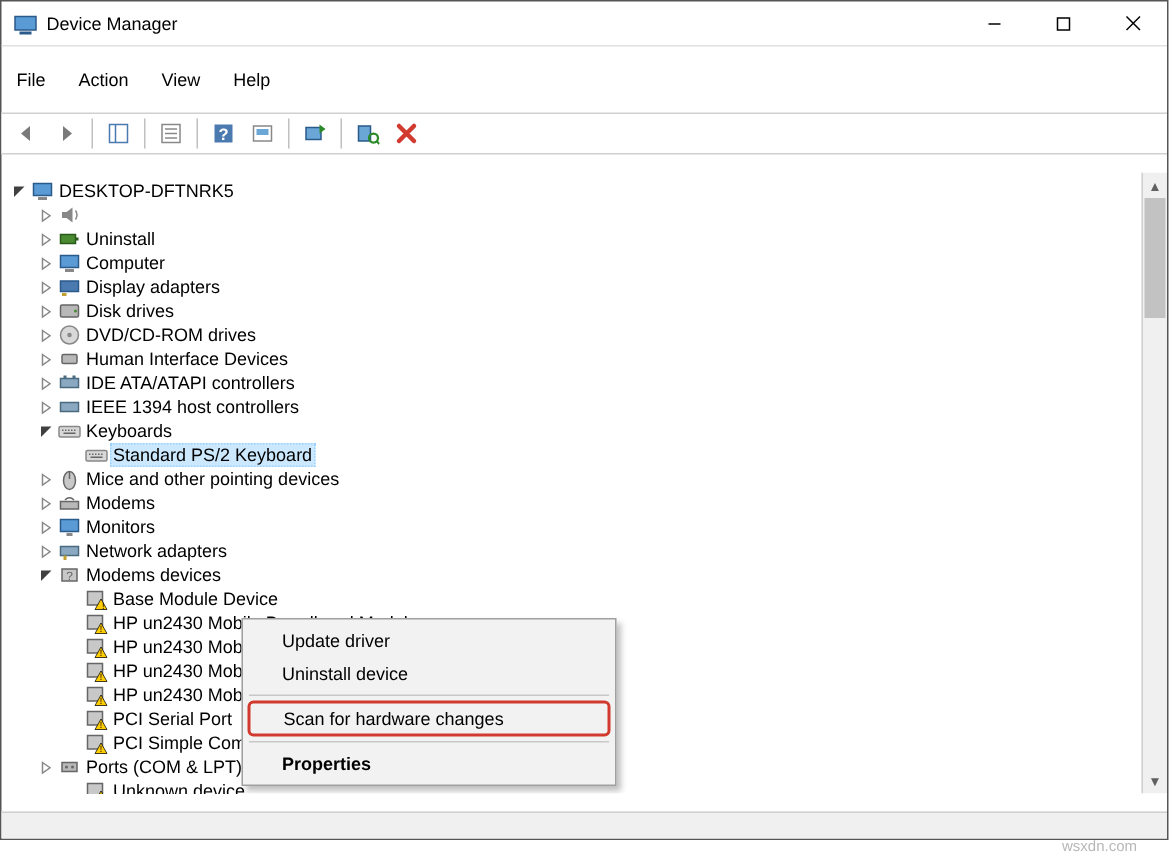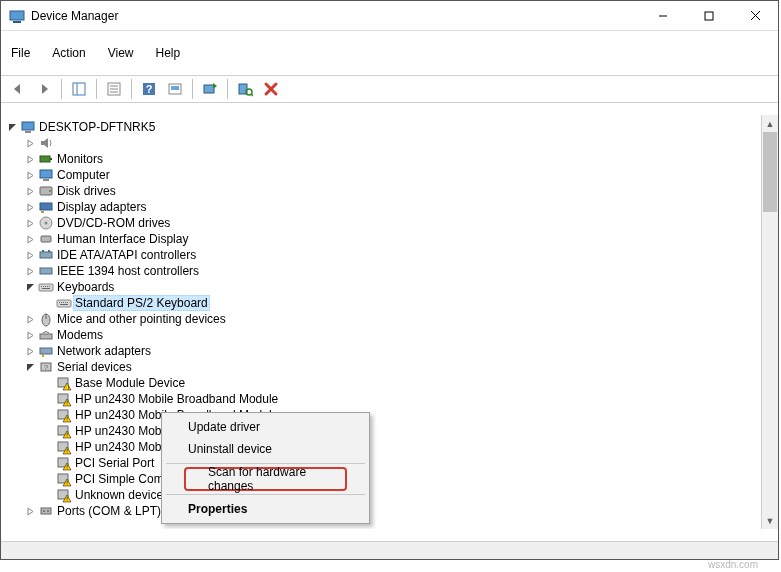--- a/index.html
+++ b/index.html
@@ -124,37 +124,37 @@
     background: #cce8ff;
     border: 1px dotted #99d1ff;
     padding: 0 1px;
     line-height:14px;
   }
   
   .ctxmenu {
     position: absolute;
     left: 160px;
     top: 297px;
-    width: 209px;
+    width: 250px;
     background: #f2f2f2;
     border: 1px solid #a0a0a0;
     box-shadow: 3px 3px 4px rgba(0,0,0,0.25);
     padding: 3px 2px;
     z-index: 50;
   }
   .ctxitem {
     height: 22px;
     display:flex; align-items:center;
     padding: 0 24px;
     font-size: 12px;
   }
   .ctxhl {
     border: 2px solid #d23a2f;
     border-radius: 4px;
-    margin: 1px 20px;
+    margin: 1px 1px;
     padding: 0 22px;
     height: 24px;
   }
   .ctxsep { height:1px; background:#c8c8c8; margin: 3px 2px; }
   .ctxitem.bold { font-weight: bold; }
   
   .statusbar {
     height: 18px;
     border-top:1px solid #d0d0d0;
     background:#f0f0f0;
@@ -313,21 +313,21 @@
             <svg viewBox="0 0 9 9">
               <path d="M2 1 L7 4.5 L2 8 Z" fill="none" stroke="#888"></path>
             </svg>
           </span>
         <span class="icon-slot">
             <svg viewBox="0 0 16 16">
               <rect x="2" y="5" width="10" height="6" fill="#4a8a30" stroke="#2a5a1a"></rect>
               <rect x="12" y="7" width="2" height="2" fill="#2a5a1a"></rect>
             </svg>
           </span>
-        <span class="lbl">Monitors</span>
+        <span class="lbl">Uninstall</span>
       </div>
       <div class="row">
         <span class="indent"></span>
         <span class="twisty">
             <svg viewBox="0 0 9 9">
               <path d="M2 1 L7 4.5 L2 8 Z" fill="none" stroke="#888"></path>
             </svg>
           </span>
         <span class="icon-slot">
             <svg viewBox="0 0 16 16">
@@ -339,69 +339,69 @@
       </div>
       <div class="row">
         <span class="indent"></span>
         <span class="twisty">
             <svg viewBox="0 0 9 9">
               <path d="M2 1 L7 4.5 L2 8 Z" fill="none" stroke="#888"></path>
             </svg>
           </span>
         <span class="icon-slot">
             <svg viewBox="0 0 16 16">
+              <rect x="2" y="4" width="12" height="7" fill="#4a7ab0" stroke="#2a5a8a"></rect>
+              <rect x="3" y="12" width="3" height="2" fill="#c0a030"></rect>
+            </svg>
+          </span>
+        <span class="lbl">Display adapters</span>
+      </div>
+      <div class="row">
+        <span class="indent"></span>
+        <span class="twisty">
+            <svg viewBox="0 0 9 9">
+              <path d="M2 1 L7 4.5 L2 8 Z" fill="none" stroke="#888"></path>
+            </svg>
+          </span>
+        <span class="icon-slot">
+            <svg viewBox="0 0 16 16">
               <rect x="2" y="4" width="12" height="8" rx="1" fill="#b8b8b8" stroke="#666"></rect>
               <circle cx="12" cy="8" r="1" fill="#4a8a30"></circle>
             </svg>
           </span>
         <span class="lbl">Disk drives</span>
       </div>
       <div class="row">
         <span class="indent"></span>
         <span class="twisty">
             <svg viewBox="0 0 9 9">
               <path d="M2 1 L7 4.5 L2 8 Z" fill="none" stroke="#888"></path>
             </svg>
           </span>
         <span class="icon-slot">
             <svg viewBox="0 0 16 16">
-              <rect x="2" y="4" width="12" height="7" fill="#4a7ab0" stroke="#2a5a8a"></rect>
-              <rect x="3" y="12" width="3" height="2" fill="#c0a030"></rect>
-            </svg>
-          </span>
-        <span class="lbl">Display adapters</span>
-      </div>
-      <div class="row">
-        <span class="indent"></span>
-        <span class="twisty">
-            <svg viewBox="0 0 9 9">
-              <path d="M2 1 L7 4.5 L2 8 Z" fill="none" stroke="#888"></path>
-            </svg>
-          </span>
-        <span class="icon-slot">
-            <svg viewBox="0 0 16 16">
               <circle cx="8" cy="8" r="6" fill="#d8d8d8" stroke="#888"></circle>
               <circle cx="8" cy="8" r="1.5" fill="#888"></circle>
             </svg>
           </span>
         <span class="lbl">DVD/CD-ROM drives</span>
       </div>
       <div class="row">
         <span class="indent"></span>
         <span class="twisty">
             <svg viewBox="0 0 9 9">
               <path d="M2 1 L7 4.5 L2 8 Z" fill="none" stroke="#888"></path>
             </svg>
           </span>
         <span class="icon-slot">
             <svg viewBox="0 0 16 16">
               <rect x="3" y="5" width="10" height="6" rx="1" fill="#b8b8b8" stroke="#666"></rect>
             </svg>
           </span>
-        <span class="lbl">Human Interface Display</span>
+        <span class="lbl">Human Interface Devices</span>
       </div>
       <div class="row">
         <span class="indent"></span>
         <span class="twisty">
             <svg viewBox="0 0 9 9">
               <path d="M2 1 L7 4.5 L2 8 Z" fill="none" stroke="#888"></path>
             </svg>
           </span>
         <span class="icon-slot">
             <svg viewBox="0 0 16 16">
@@ -497,41 +497,56 @@
       </div>
       <div class="row">
         <span class="indent"></span>
         <span class="twisty">
             <svg viewBox="0 0 9 9">
               <path d="M2 1 L7 4.5 L2 8 Z" fill="none" stroke="#888"></path>
             </svg>
           </span>
         <span class="icon-slot">
             <svg viewBox="0 0 16 16">
+              <rect x="2" y="3" width="12" height="8" fill="#5b9bd5" stroke="#2a5a8a"></rect>
+              <rect x="6" y="12" width="4" height="2" fill="#888"></rect>
+            </svg>
+          </span>
+        <span class="lbl">Monitors</span>
+      </div>
+      <div class="row">
+        <span class="indent"></span>
+        <span class="twisty">
+            <svg viewBox="0 0 9 9">
+              <path d="M2 1 L7 4.5 L2 8 Z" fill="none" stroke="#888"></path>
+            </svg>
+          </span>
+        <span class="icon-slot">
+            <svg viewBox="0 0 16 16">
               <rect x="2" y="5" width="12" height="6" fill="#8aa8c0" stroke="#4a6a80"></rect>
               <rect x="4" y="11" width="2" height="3" fill="#c0a030"></rect>
             </svg>
           </span>
         <span class="lbl">Network adapters</span>
       </div>
 
       <div class="row">
         <span class="indent"></span>
         <span class="twisty">
             <svg viewBox="0 0 9 9">
               <path d="M1 1 L8 1 L1 8 Z" fill="#404040"></path>
             </svg>
           </span>
         <span class="icon-slot">
             <svg viewBox="0 0 16 16">
               <rect x="3" y="4" width="10" height="8" fill="#c8c8c8" stroke="#666"></rect>
               <text x="8" y="11" font-size="8" text-anchor="middle" fill="#666">?</text>
             </svg>
           </span>
-        <span class="lbl">Serial devices</span>
+        <span class="lbl">Modems devices</span>
       </div>
 
       <div class="row">
         <span class="indent"></span>
           <span class="indent"></span>
           <span class="twisty" style="visibility:hidden"></span>
         <span class="icon-slot">
             <svg viewBox="0 0 16 16">
               <rect x="2" y="3" width="10" height="9" fill="#c8c8c8" stroke="#666"></rect>
               <path class="warn-overlay" d="M9 16 L13 9 L17 16 Z" transform="translate(-2,-1)" fill="#ffcc00" stroke="#000" stroke-width="0.5"></path>
@@ -611,49 +626,49 @@
           <span class="twisty" style="visibility:hidden"></span>
         <span class="icon-slot">
             <svg viewBox="0 0 16 16">
               <rect x="2" y="3" width="10" height="9" fill="#c8c8c8" stroke="#666"></rect>
               <path d="M7 15 L11 8 L15 15 Z" fill="#ffcc00" stroke="#000" stroke-width="0.5"></path>
               <text x="11" y="14" font-size="6" text-anchor="middle" fill="#000">!</text>
             </svg>
           </span>
         <span class="lbl">PCI Simple Communications Controller</span>
       </div>
-      <div class="row">
-        <span class="indent"></span>
-          <span class="indent"></span>
-          <span class="twisty" style="visibility:hidden"></span>
-        <span class="icon-slot">
-            <svg viewBox="0 0 16 16">
-              <rect x="2" y="3" width="10" height="9" fill="#c8c8c8" stroke="#666"></rect>
-              <path d="M7 15 L11 8 L15 15 Z" fill="#ffcc00" stroke="#000" stroke-width="0.5"></path>
-              <text x="11" y="14" font-size="6" text-anchor="middle" fill="#000">!</text>
-            </svg>
-          </span>
-        <span class="lbl">Unknown device</span>
-      </div>
-
       <div class="row">
         <span class="indent"></span>
         <span class="twisty">
             <svg viewBox="0 0 9 9">
               <path d="M2 1 L7 4.5 L2 8 Z" fill="none" stroke="#888"></path>
             </svg>
           </span>
         <span class="icon-slot">
             <svg viewBox="0 0 16 16">
               <rect x="3" y="5" width="10" height="6" fill="#b8b8b8" stroke="#666"></rect>
               <circle cx="6" cy="8" r="1" fill="#666"></circle>
               <circle cx="10" cy="8" r="1" fill="#666"></circle>
             </svg>
           </span>
         <span class="lbl">Ports (COM &amp; LPT)</span>
+      </div>
+
+      <div class="row">
+        <span class="indent"></span>
+          <span class="indent"></span>
+          <span class="twisty" style="visibility:hidden"></span>
+        <span class="icon-slot">
+            <svg viewBox="0 0 16 16">
+              <rect x="2" y="3" width="10" height="9" fill="#c8c8c8" stroke="#666"></rect>
+              <path d="M7 15 L11 8 L15 15 Z" fill="#ffcc00" stroke="#000" stroke-width="0.5"></path>
+              <text x="11" y="14" font-size="6" text-anchor="middle" fill="#000">!</text>
+            </svg>
+          </span>
+        <span class="lbl">Unknown device</span>
       </div>
 
     </div>
 
     <div class="scrollbar-v">
       <div class="arr top">▲</div>
       <div class="thumb"></div>
       <div class="arr bot">▼</div>
     </div>
 

